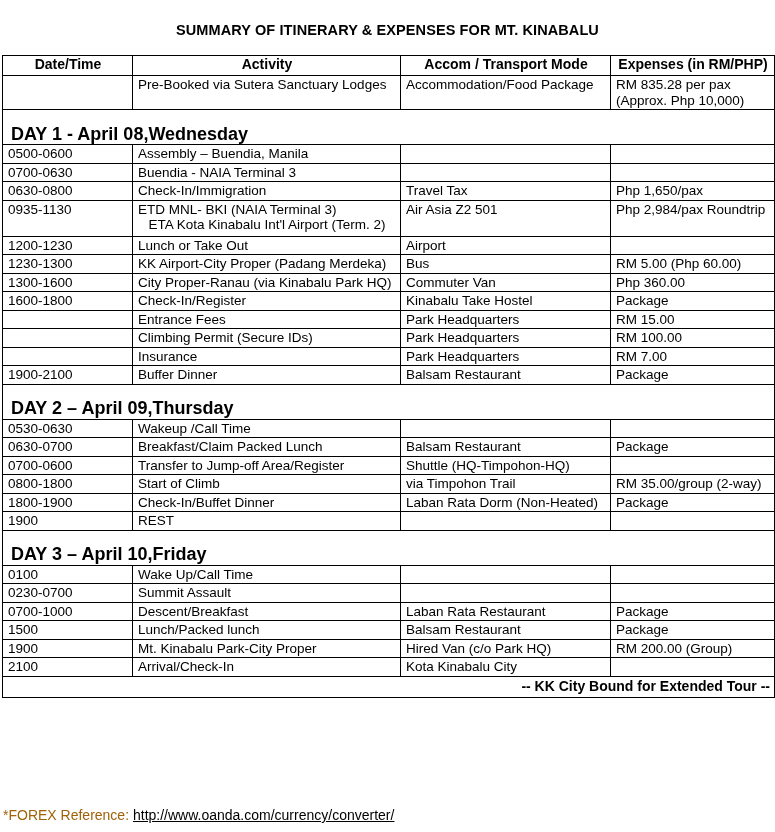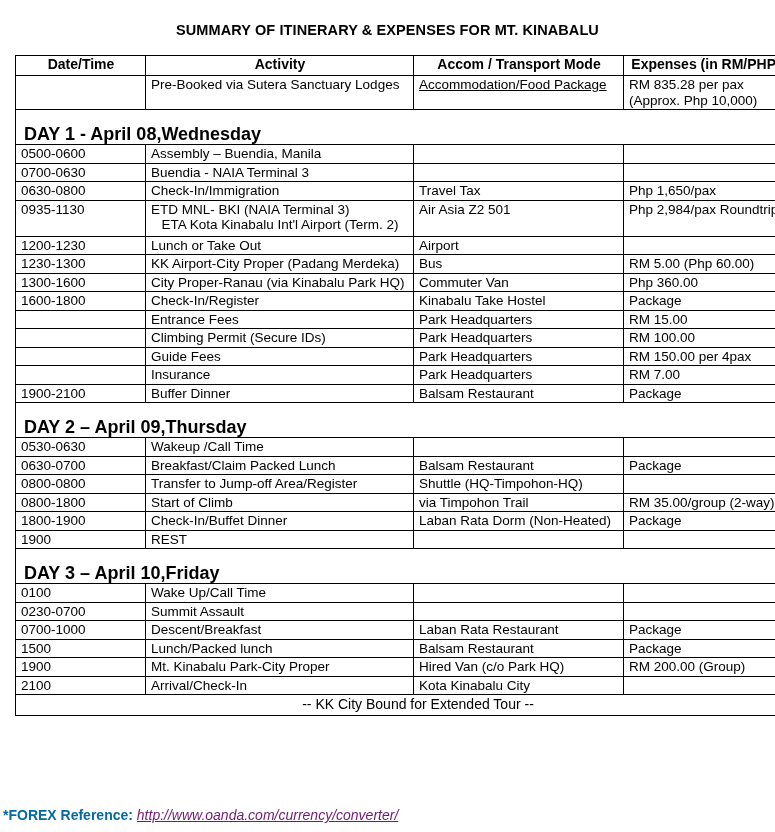--- a/index.html
+++ b/index.html
@@ -25,21 +25,20 @@
     font-size: 14.5px;
     font-weight: bold;
     letter-spacing: 0.1px;
     padding-top: 22px;
     padding-bottom: 0;
     line-height: 16px;
   }
   .table-wrap {
     padding: 0 1px 0 1px;
     margin-top: 17px;
-    margin-left: 13px;
   }
   table.itinerary {
     border-collapse: collapse;
     width: 772px;
     margin-left: 1px;
     table-layout: fixed;
   }
   table.itinerary td, table.itinerary th {
     border: 1px solid #000000;
     font-size: 13.5px;
@@ -65,21 +64,21 @@
   col.c2 { width: 268px; }
   col.c3 { width: 210px; }
   col.c4 { width: 164px; }
 
   td.intro {
     height: 38px;
     vertical-align: top;
   }
   td.intro .l2 { display: block; }
   td.c2-intro { text-align: center; }
-  td.c3-intro { text-align: center; text-decoration: underline; }
+  td.c3-intro { text-align: center; }
 
   tr.day-row td {
     height: 35px;
     vertical-align: bottom;
     font-weight: bold;
     font-size: 18px;
     padding-bottom: 2px;
     padding-left: 8px;
   }
   tr.two-line td {
@@ -89,40 +88,39 @@
 
   td.merged-blank {
     border-bottom: none;
     border-top: none;
   }
   td.merged-start {
     border-bottom: none;
   }
 
   tr.footer-row td {
-    text-align: center;
-    font-weight: normal;
+    text-align: right;
+    font-weight: bold;
     font-size: 14px;
     height: 21px;
     padding-top: 2px;
     padding-left: 37px;
   }
   .forex {
     position: absolute;
     left: 3px;
     bottom: 8px;
     font-size: 14px;
     line-height: 18px;
     white-space: nowrap;
   }
-  .forex .label { color: #0369a1; font-weight: bold; }
+  .forex .label { color: #a16207; }
   .forex .link {
-    color: #701a75;
+    color: #000000;
     text-decoration: underline;
-    font-style: italic;
   }
 </style>
 </head>
 <body>
 
 <div class="page">
 
   <div class="doc-title">SUMMARY OF ITINERARY &amp; EXPENSES FOR MT. KINABALU</div>
 
   <div class="table-wrap">
@@ -206,26 +204,20 @@
             <td>RM 15.00</td>
           </tr>
           <tr>
             <td class="merged-blank"></td>
             <td>Climbing Permit (Secure IDs)</td>
             <td>Park Headquarters</td>
             <td>RM 100.00</td>
           </tr>
           <tr>
             <td class="merged-blank"></td>
-            <td>Guide Fees</td>
-            <td>Park Headquarters</td>
-            <td>RM 150.00 per 4pax</td>
-          </tr>
-          <tr>
-            <td class="merged-blank"></td>
             <td>Insurance</td>
             <td>Park Headquarters</td>
             <td>RM 7.00</td>
           </tr>
           <tr>
             <td>1900-2100</td>
             <td>Buffer Dinner</td>
             <td>Balsam Restaurant</td>
             <td>Package</td>
           </tr>
@@ -238,21 +230,21 @@
             <td></td>
             <td></td>
           </tr>
           <tr>
             <td>0630-0700</td>
             <td>Breakfast/Claim Packed Lunch</td>
             <td>Balsam Restaurant</td>
             <td>Package</td>
           </tr>
           <tr>
-            <td>0800-0800</td>
+            <td>0700-0600</td>
             <td>Transfer to Jump-off Area/Register</td>
             <td>Shuttle (HQ-Timpohon-HQ)</td>
             <td></td>
           </tr>
           <tr>
             <td>0800-1800</td>
             <td>Start of Climb</td>
             <td>via Timpohon Trail</td>
             <td>RM 35.00/group (2-way)</td>
           </tr>

